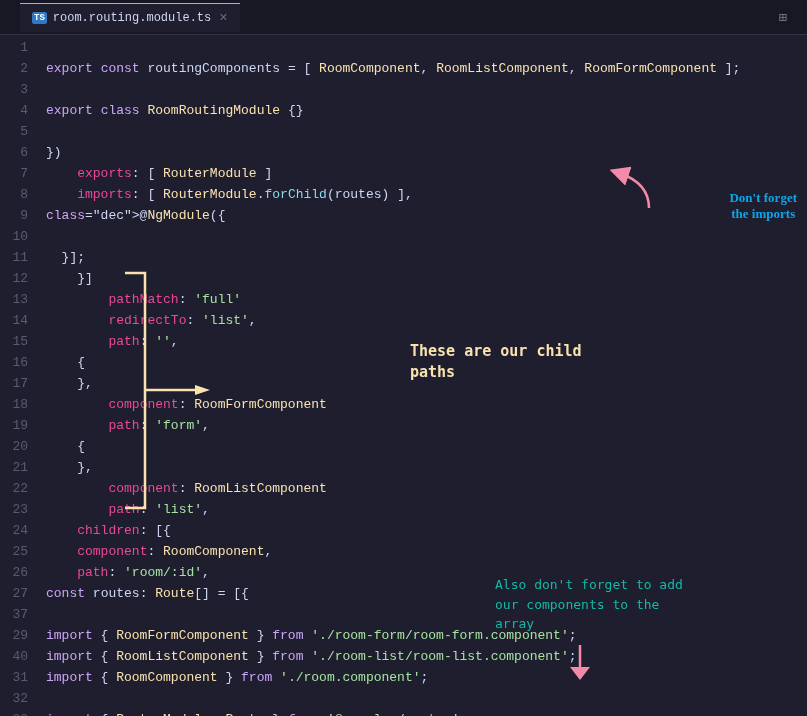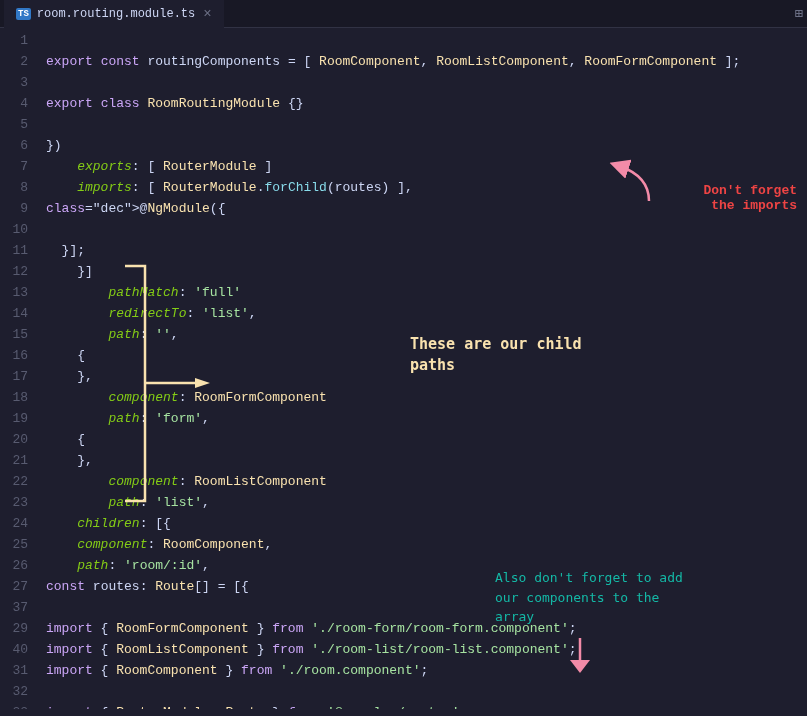--- a/index.html
+++ b/index.html
@@ -7,24 +7,24 @@
       background: #1e1e2e;
       font-family: 'Consolas', 'Courier New', monospace;
       font-size: 13px;
       color: #cdd6f4;
       width: 807px;
       height: 716px;
       overflow: hidden;
     }
     .title-bar {
       background: #181825;
-      height: 28px;
+      height: 35px;
       display: flex;
       align-items: center;
-      padding: 0 4px;
+      padding: 0 20px;
       gap: 22px;
       border-bottom: 1px solid #313244;
     }
     .tab {
       background: #1e1e2e;
       color: #cdd6f4;
       padding: 6px 12px;
       display: flex;
       align-items: center;
       gap: 6px;
@@ -77,41 +77,41 @@
       padding-left: 6px;
       white-space: pre;
       position: relative;
     }
     
     .kw { color: #cba6f7; } 
     .fn { color: #89dceb; } 
     .str { color: #a6e3a1; } 
     .type { color: #f38ba8; } 
     .var { color: #cdd6f4; } 
-    .prop { color: #84cc16; font-style: italic; }
+    .prop { color: #ec4899; }
     .cls { color: #f9e2af; }
 
     
     .annotation-container {
       position: absolute;
       top: 0;
       left: 0;
       width: 100%;
       height: 100%;
       pointer-events: none;
     }
     .arrow-imports {
       position: absolute;
       top: 155px;
       right: 10px;
-      color: #ef4444;
-      font-family: Liberation Mono, monospace;
+      color: #0ea5e9;
+      font-family: Liberation Serif, serif;
       font-size: 13px;
       font-weight: bold;
-      text-align: right;
+      text-align: center;
     }
     .annotation-child {
       position: absolute;
       top: 306px;
       left: 370px;
       color: #f9e2af;
       font-family: 'Consolas', monospace;
       font-size: 15px;
       font-weight: bold;
       line-height: 1.4;

